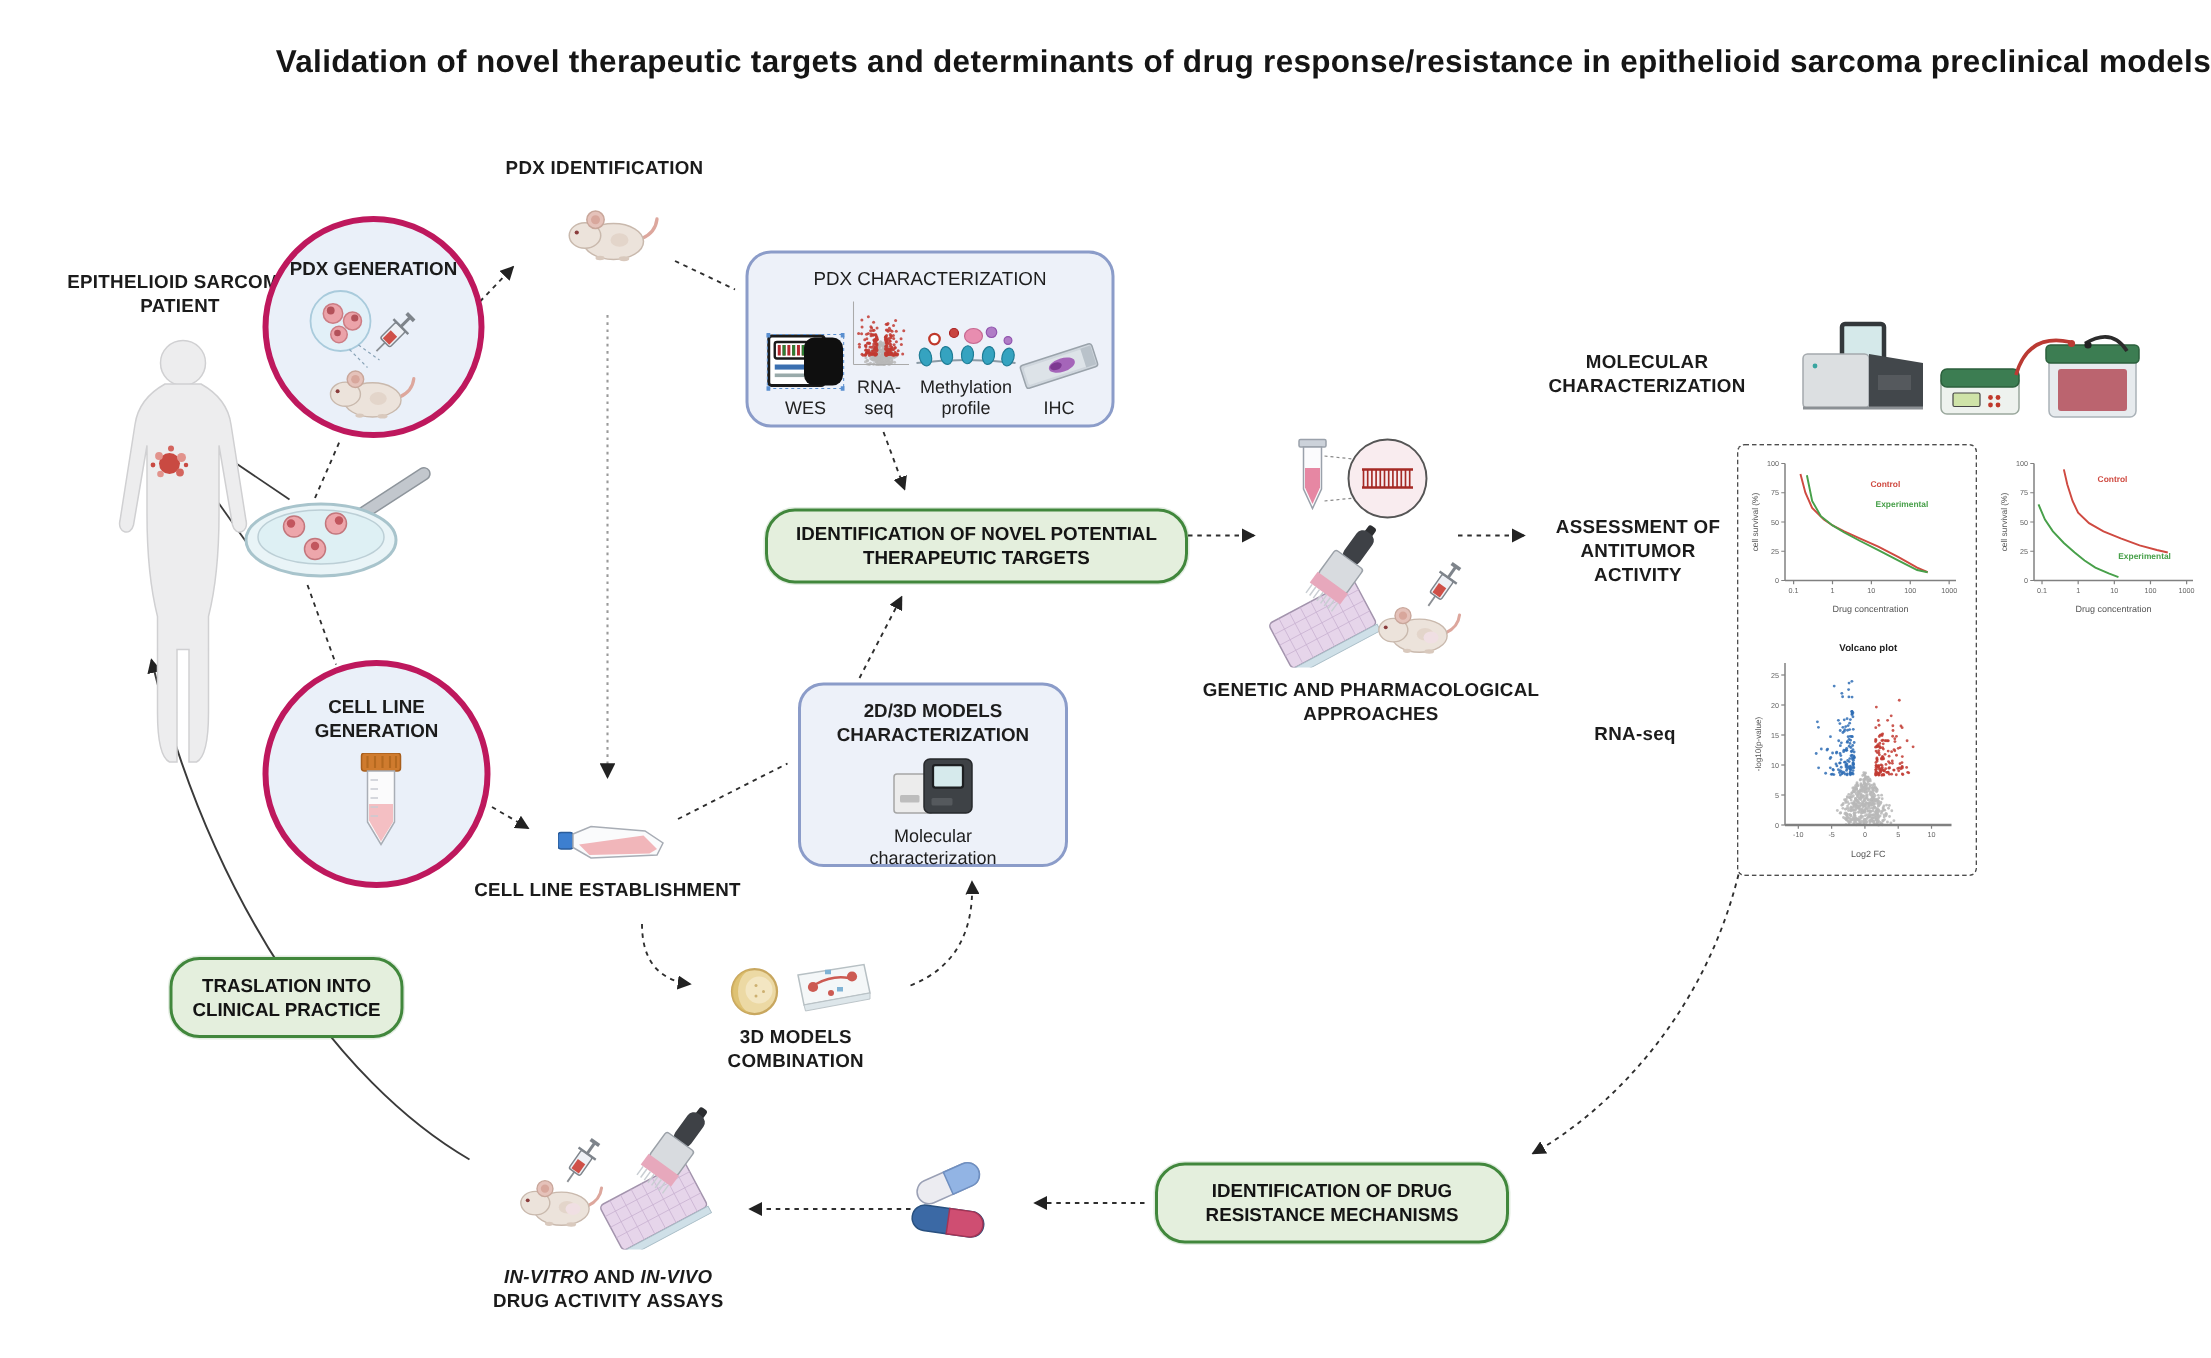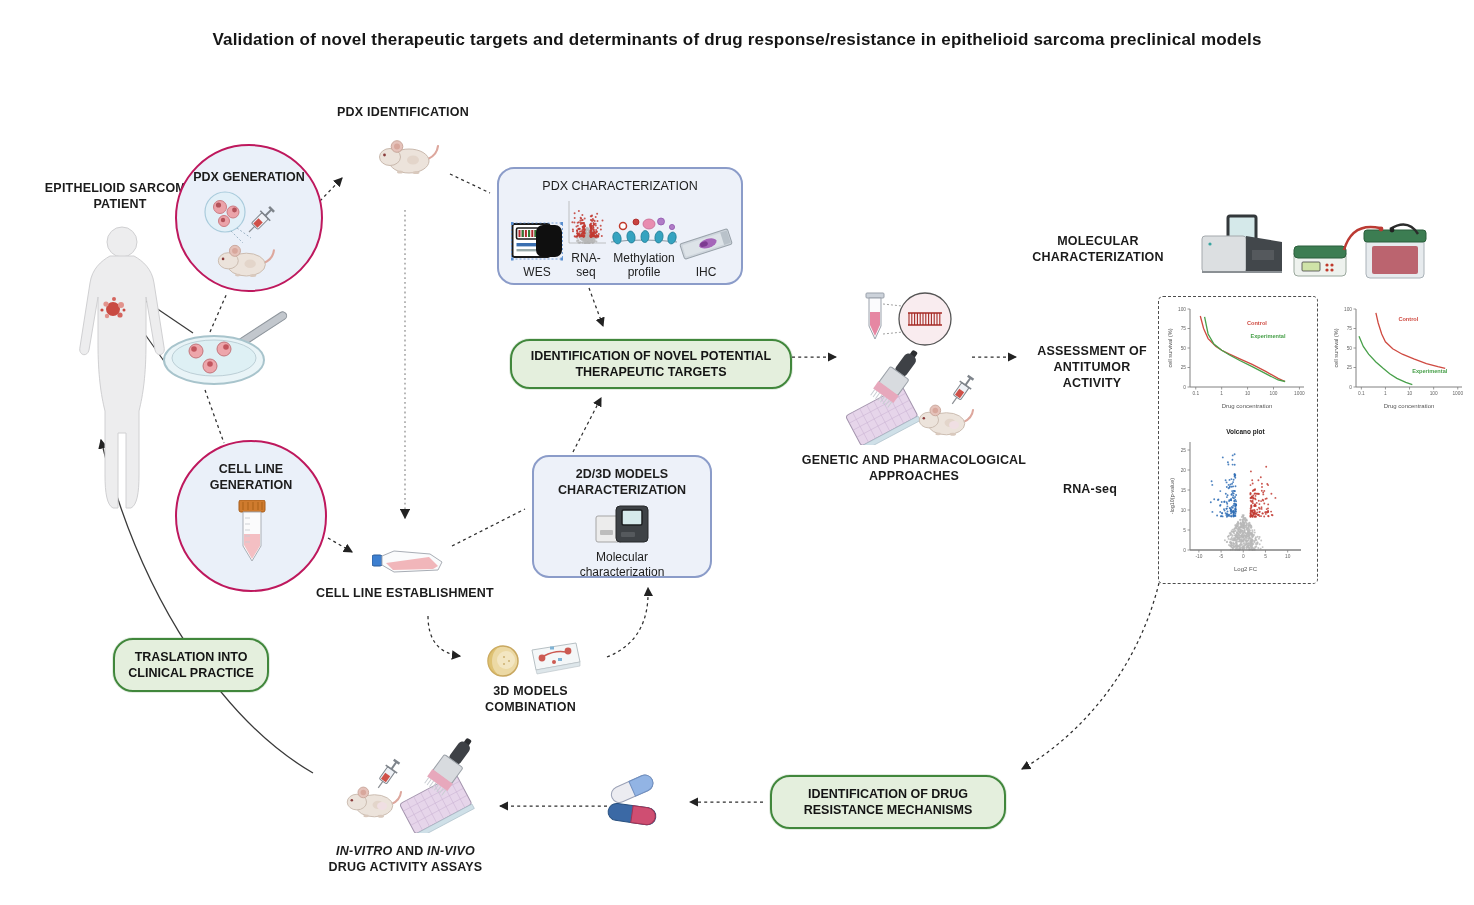--- a/index.html
+++ b/index.html
@@ -1,28 +1,28 @@
 <!DOCTYPE html>
 <html><head>
 <meta charset="utf-8">
 <style>
   html,body{margin:0;padding:0;background:#fff;}
   .canvas{position:relative;width:1474px;height:905px;background:#ffffff;
           font-family:"Liberation Sans",sans-serif;overflow:hidden;}
-  .title{position:absolute;top:30px;left:0;width:100%;text-align:center;
-         font-size:17px;font-weight:bold;color:#151515;letter-spacing:.2px;}
+  .title{position:absolute;top:30px;left:0;width:100%;text-align:right;
+         font-size:21px;font-weight:bold;color:#151515;letter-spacing:.2px;}
   .lbl{position:absolute;font-weight:bold;color:#1b1b1b;text-align:center;
        white-space:pre-line;line-height:1.28;font-size:12.5px;letter-spacing:.2px;}
   .greenbox{position:absolute;background:#e4efdd;border:2.5px solid #41873c;border-radius:20px;
             display:flex;align-items:center;justify-content:center;font-weight:bold;color:#141414;
             text-align:center;white-space:pre-line;font-size:12.5px;line-height:1.32;
             box-shadow:0 0 0 1px rgba(65,135,60,.15);}
   .bluebox{position:absolute;background:#edf1f9;border:2px solid #8b9cc9;border-radius:17px;
            color:#1d1d1d;box-sizing:border-box;}
-  .circle{position:absolute;background:#eaf0f9;border:2px solid #be185d;border-radius:50%;
+  .circle{position:absolute;background:#eaf0f9;border:4px solid #be185d;border-radius:50%;
           box-sizing:border-box;}
   .circle-title{margin-top:24px;font-weight:bold;font-size:12.5px;color:#1b1b1b;
                 text-align:center;white-space:pre-line;line-height:1.25;}
   .icon{position:absolute;}
   .chart{position:absolute;}
   .dashedrect{position:absolute;border:1.6px dashed #4d4d4d;border-radius:5px;}
   .pdx-title{font-weight:normal;font-size:12.5px;text-align:center;padding-top:10px;}
   .pdx-items{display:flex;justify-content:space-between;align-items:flex-end;
              padding:4px 12px 8px 12px;}
   .pdxcol{display:flex;flex-direction:column;align-items:center;justify-content:flex-end;gap:3px;}

